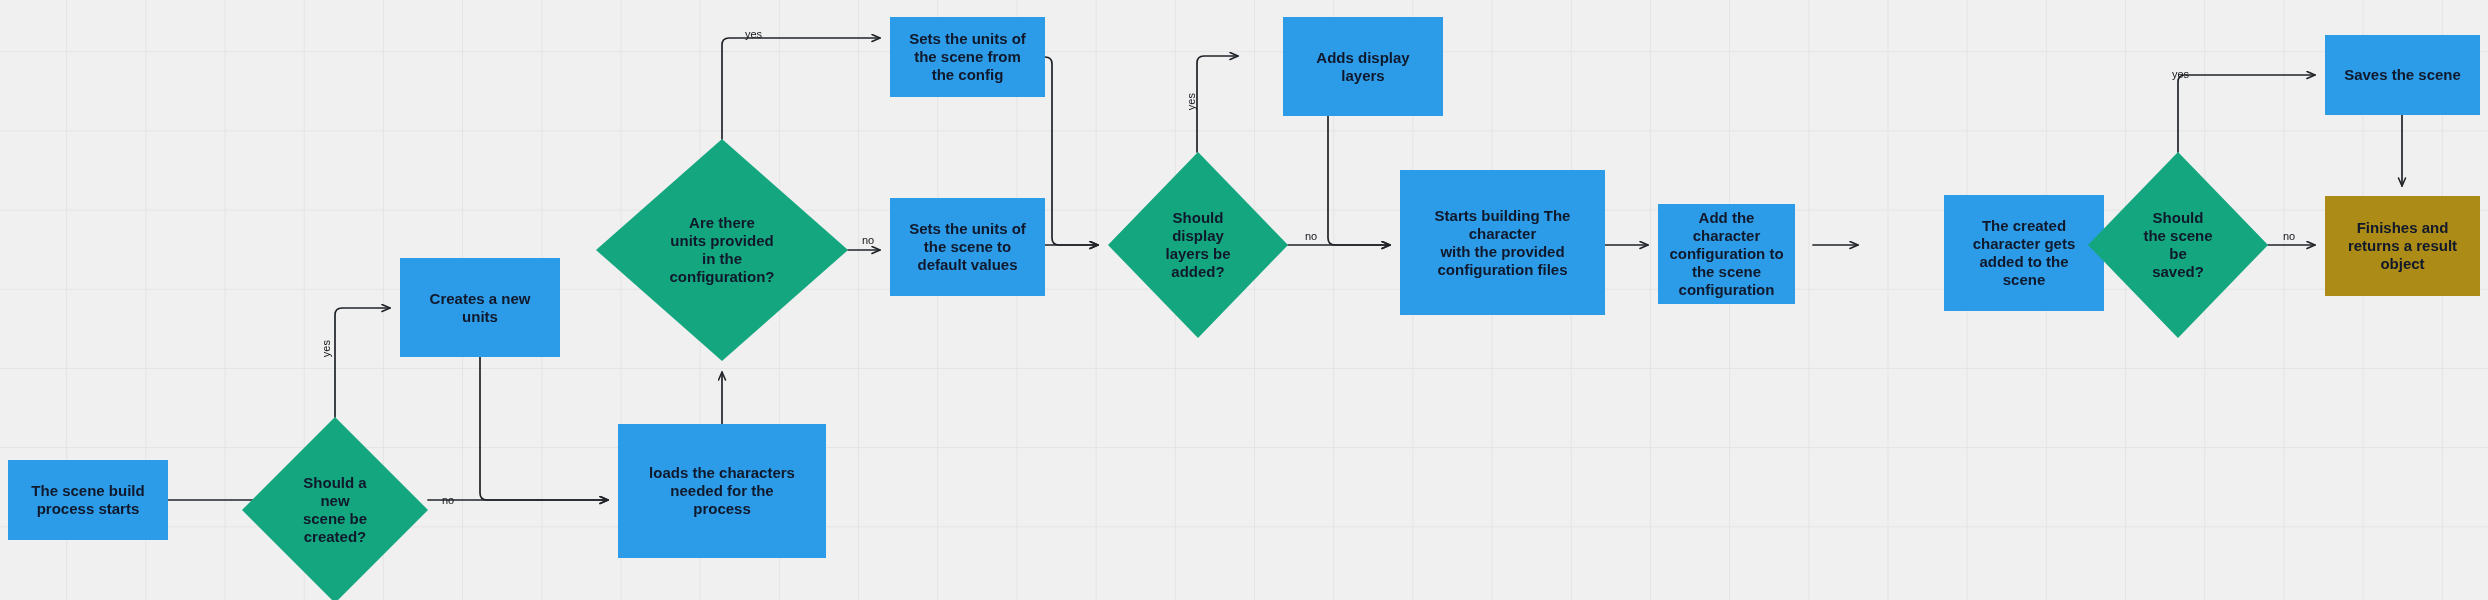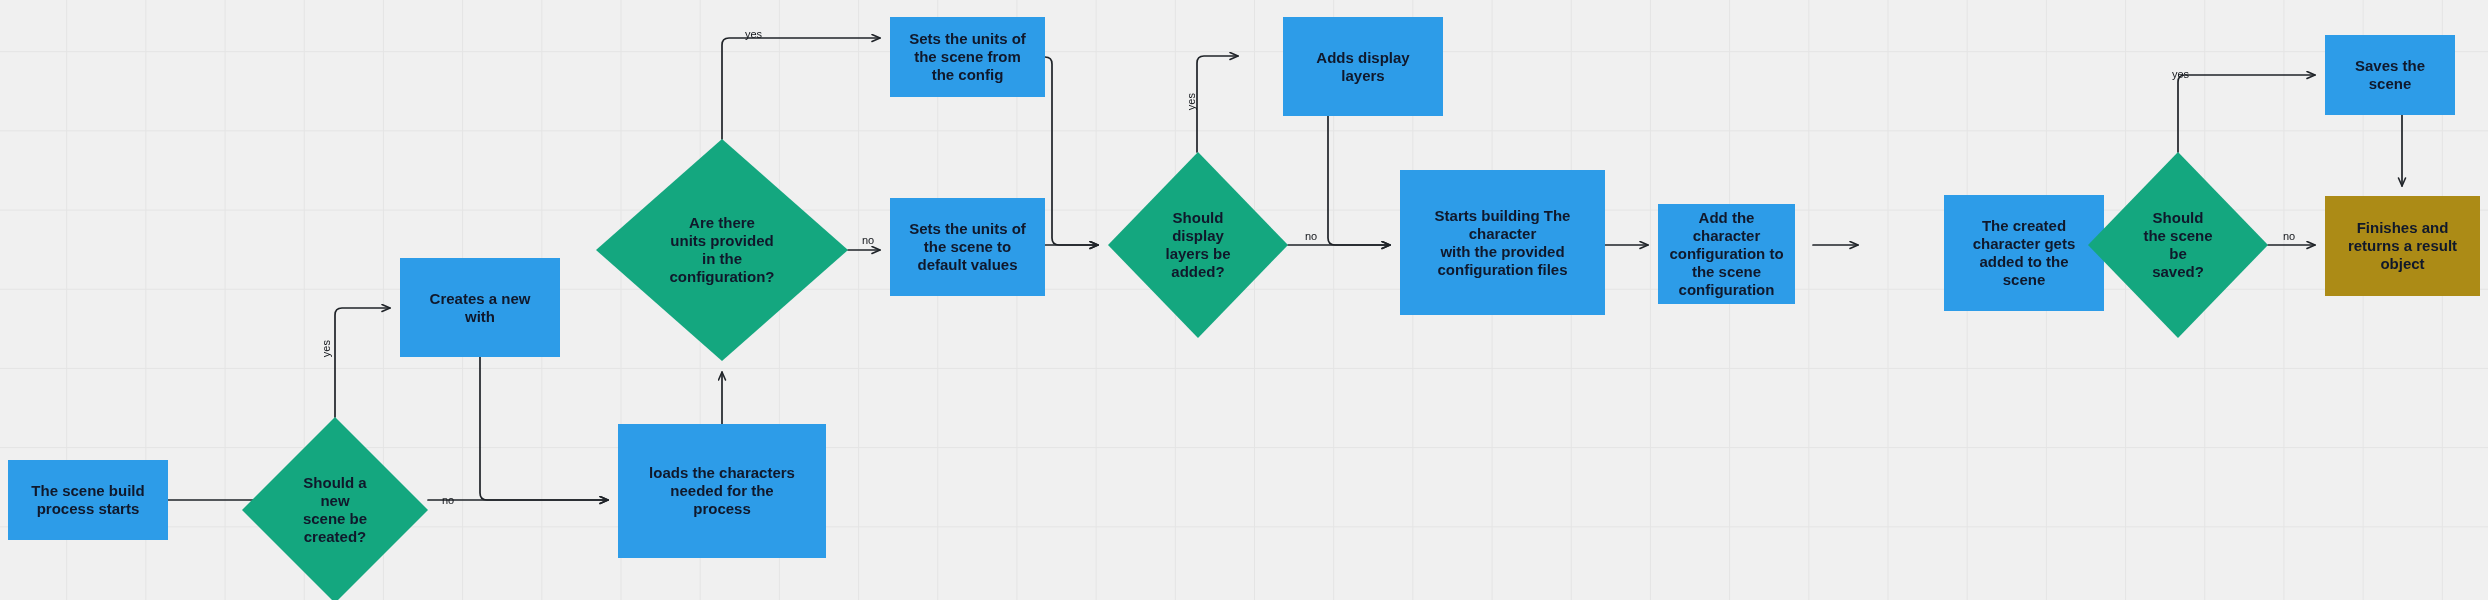--- a/index.html
+++ b/index.html
@@ -115,21 +115,21 @@
   <div id="node-layer">
       <div class="node process" style="left: 8px; top: 460px; width: 160px; height: 80px;"><span>The scene build
 process starts</span></div>
       <div class="node decision" style="left: 242px; top: 417px; width: 186px; height: 186px;"><svg class="dshape" viewBox="0 0 100 100" preserveAspectRatio="none">
           <polygon points="50,0 100,50 50,100 0,50" fill="#14a77f"></polygon>
         </svg><div class="dlabel">Should a
 new
 scene be
 created?</div></div>
       <div class="node process" style="left: 400px; top: 258px; width: 160px; height: 99px;"><span>Creates a new
-with</span></div>
+units</span></div>
       <div class="node process" style="left: 618px; top: 424px; width: 208px; height: 134px;"><span>loads the characters
 needed for the
 process</span></div>
       <div class="node decision" style="left: 596px; top: 139px; width: 252px; height: 222px;"><svg class="dshape" viewBox="0 0 100 100" preserveAspectRatio="none">
           <polygon points="50,0 100,50 50,100 0,50" fill="#14a77f"></polygon>
         </svg><div class="dlabel">Are there
 units provided
 in the
 configuration?</div></div>
       <div class="node process" style="left: 890px; top: 17px; width: 155px; height: 80px;"><span>Sets the units of
@@ -157,21 +157,21 @@
       <div class="node process" style="left: 1944px; top: 195px; width: 160px; height: 116px;"><span>The created
 character gets
 added to the
 scene</span></div>
       <div class="node decision" style="left: 2088px; top: 152px; width: 180px; height: 186px;"><svg class="dshape" viewBox="0 0 100 100" preserveAspectRatio="none">
           <polygon points="50,0 100,50 50,100 0,50" fill="#14a77f"></polygon>
         </svg><div class="dlabel">Should
 the scene
 be
 saved?</div></div>
-      <div class="node process" style="left: 2325px; top: 35px; width: 130px; height: 80px;"><span>Saves the scene</span></div>
+      <div class="node process" style="left: 2325px; top: 35px; width: 155px; height: 80px;"><span>Saves the scene</span></div>
       <div class="node terminal" style="left: 2325px; top: 196px; width: 155px; height: 100px;"><span>Finishes and
 returns a result
 object</span></div>
     </div>
   <div id="label-layer">
       <div class="edge-label vert" style="left: 320px; top: 340px;">yes</div>
       <div class="edge-label" style="left: 442px; top: 494px;">no</div>
       <div class="edge-label" style="left: 745px; top: 28px;">yes</div>
       <div class="edge-label" style="left: 862px; top: 234px;">no</div>
       <div class="edge-label vert" style="left: 1185px; top: 93px;">yes</div>

